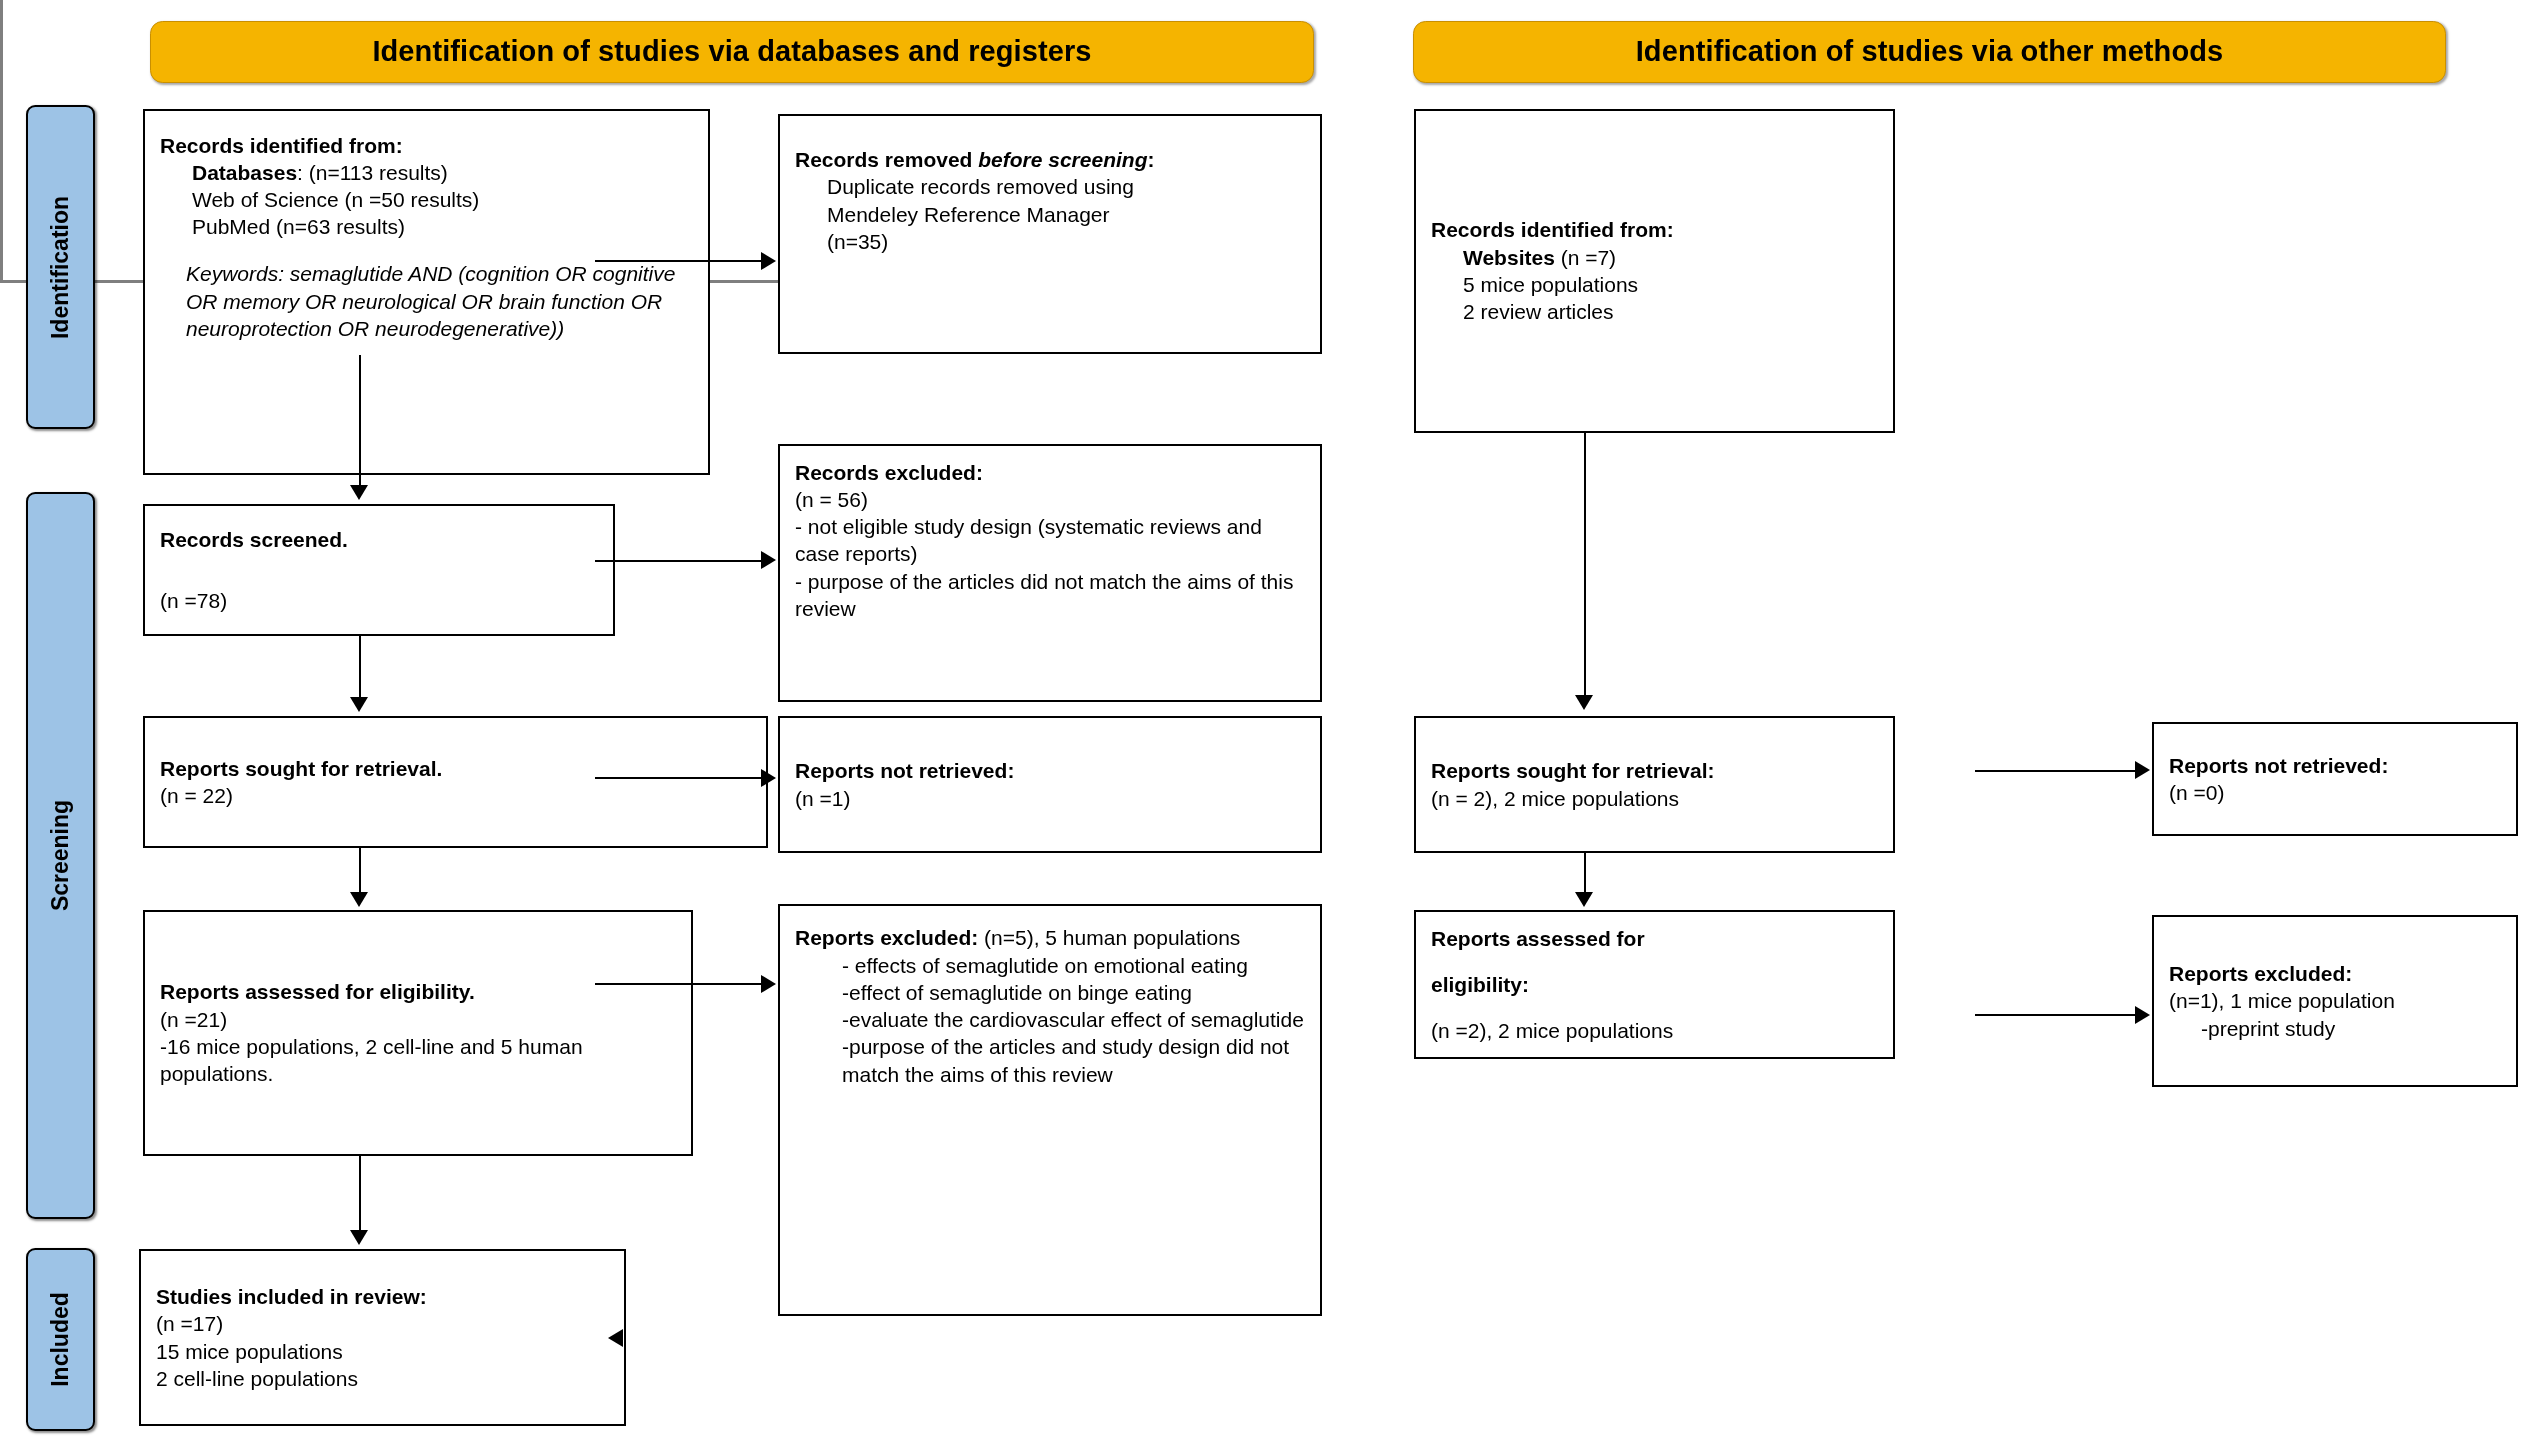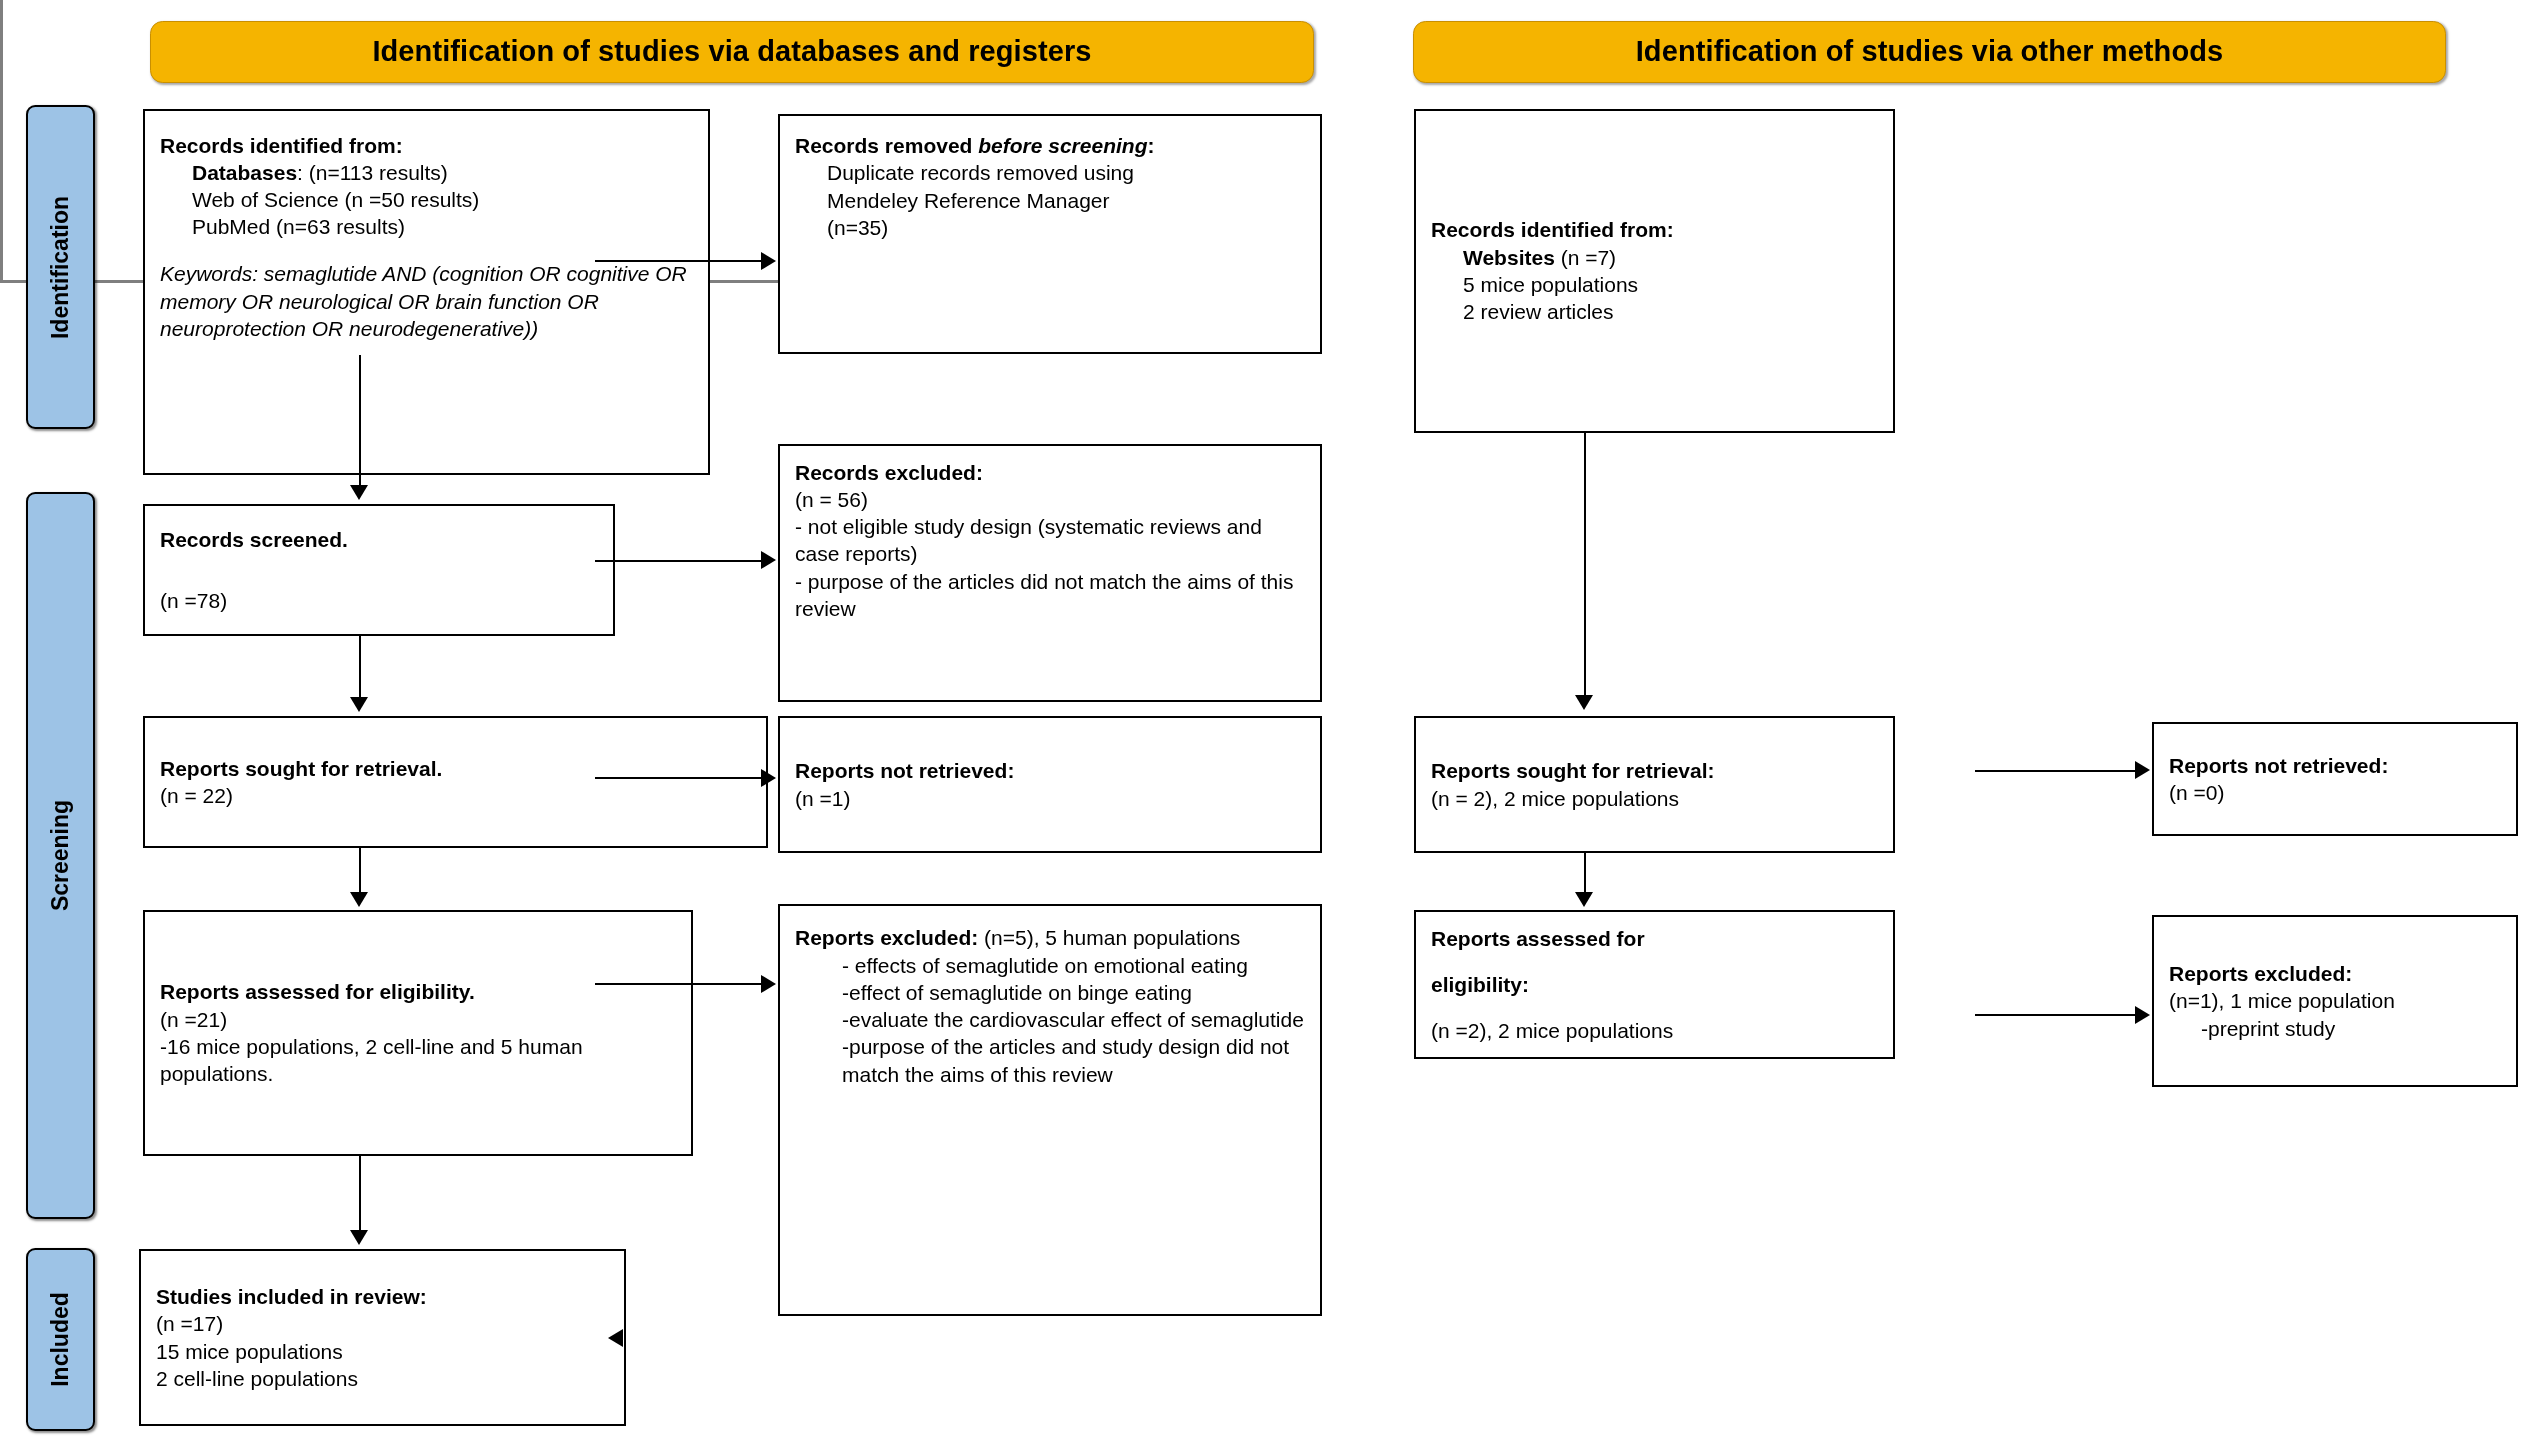--- a/index.html
+++ b/index.html
@@ -62,21 +62,21 @@
     background: #ffffff;
     border: 2.3px solid #000000;
     box-sizing: border-box;
     padding: 12.6px 15px;
     font-size: 21px;
     line-height: 1.30;
     color: #000000;
     overflow: hidden;
   }
   .box .ttl { font-weight: bold; }
-  .box .ital { font-style: italic; }
+  .box .ital { font-style: italic; margin-left: 26px; }
   .box .bi   { font-weight: bold; font-style: italic; }
   .box p { margin: 0; }
   .ind1 { padding-left: 32px; }
   .ind2 { padding-left: 47px; }
   .gap  { height: 19.5px; }
 
   
   .vc {
     display: flex;
     flex-direction: column;
@@ -166,21 +166,21 @@
     <p>-16 mice populations, 2 cell-line and 5 human populations.</p>
   </div>
 
   <div class="box vc" style="left:139px; top:1249px; width:487px; height:177px;">
     <p class="ttl">Studies included in review:</p>
     <p>(n =17)</p>
     <p>15 mice populations</p>
     <p>2 cell-line populations</p>
   </div>
 
-  <div class="box vtop" style="left:778px; top:114px; width:544px; height:240px; padding-top:16px;">
+  <div class="box vtop" style="left:778px; top:114px; width:544px; height:240px; padding-top:30px;">
     <p><span class="ttl">Records removed </span><span class="bi">before screening</span><span class="ttl">:</span></p>
     <p class="ind1">Duplicate records removed using</p>
     <p class="ind1">Mendeley Reference Manager</p>
     <p class="ind1">(n=35)</p>
   </div>
 
   <div class="box vtop" style="left:778px; top:444px; width:544px; height:258px; ">
     <p class="ttl">Records excluded:</p>
     <p>(n = 56)</p>
     <p>- not eligible study design (systematic reviews and case reports)</p>

